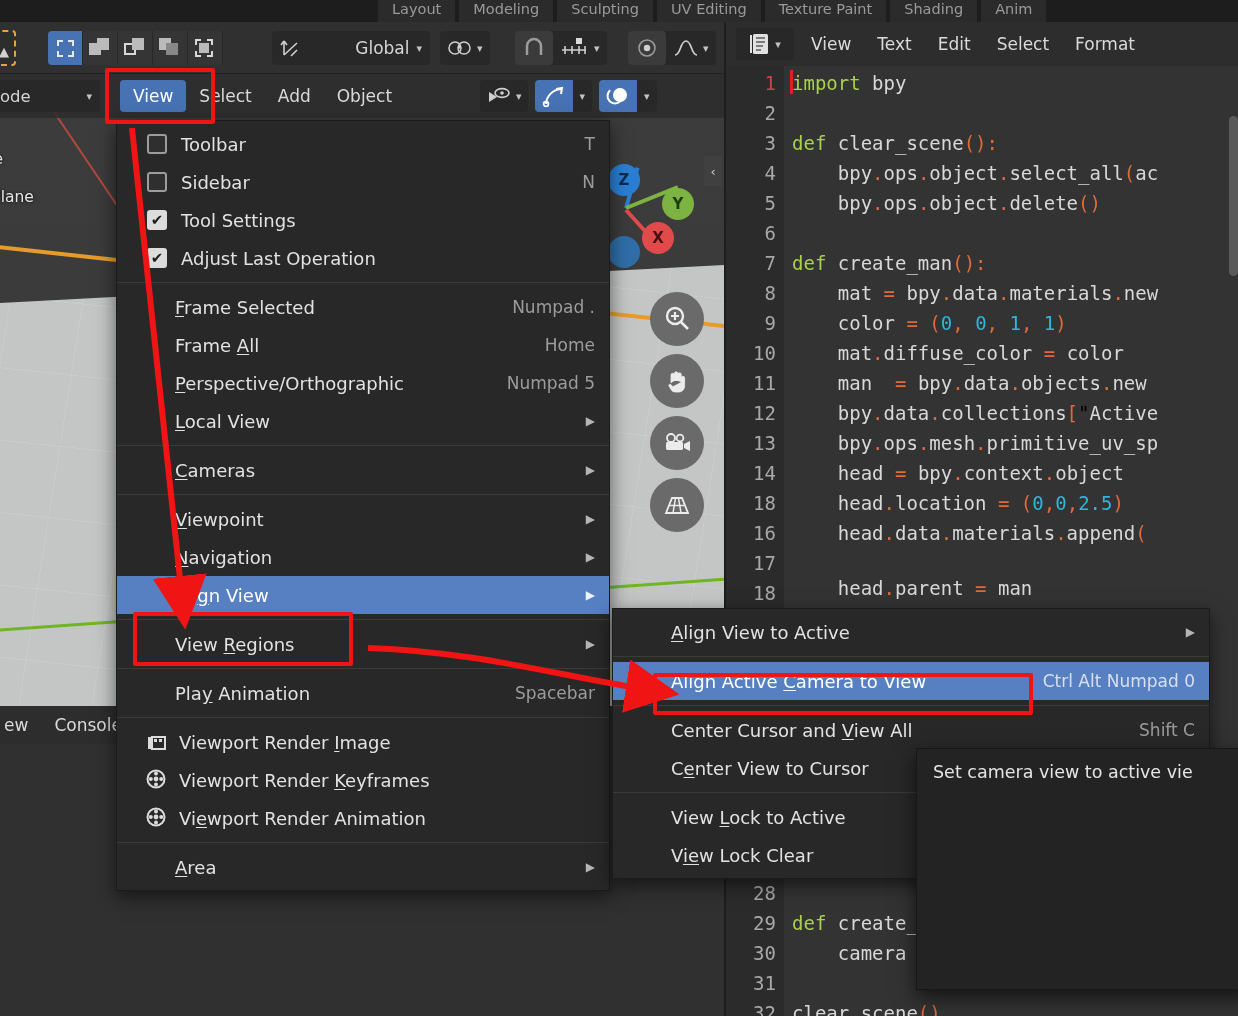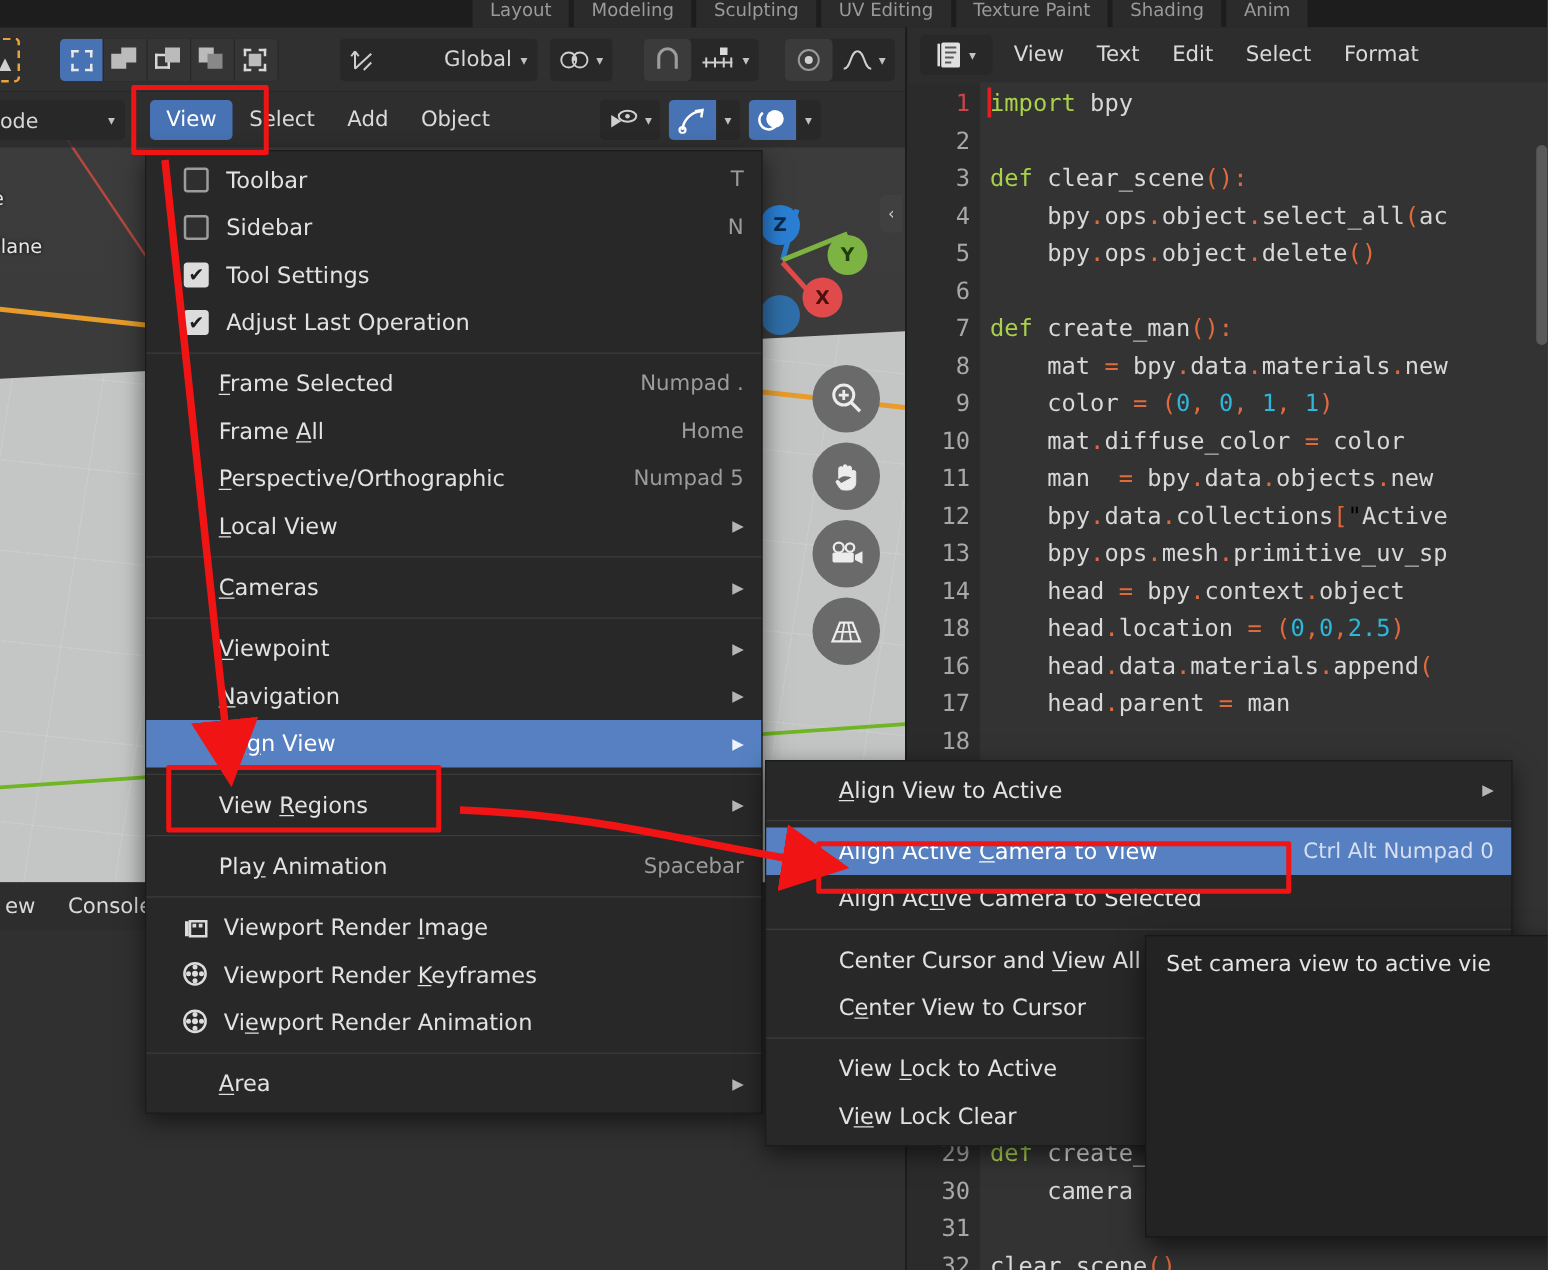--- a/index.html
+++ b/index.html
@@ -524,21 +524,21 @@
           <div class="code-line ctext" style="top: 332px;">    <span class="k-id">bpy</span><span class="k-op">.</span><span class="k-id">data</span><span class="k-op">.</span><span class="k-id">collections</span><span class="k-op">[</span>"<span class="k-id">Active</span></div>
           <div class="ln" style="top: 362px;">13</div>
           <div class="code-line ctext" style="top: 362px;">    <span class="k-id">bpy</span><span class="k-op">.</span><span class="k-id">ops</span><span class="k-op">.</span><span class="k-id">mesh</span><span class="k-op">.</span><span class="k-id">primitive_uv_sp</span></div>
           <div class="ln" style="top: 392px;">14</div>
           <div class="code-line ctext" style="top: 392px;">    <span class="k-id">head</span> <span class="k-op">=</span> <span class="k-id">bpy</span><span class="k-op">.</span><span class="k-id">context</span><span class="k-op">.</span><span class="k-id">object</span></div>
           <div class="ln" style="top: 422px;">18</div>
           <div class="code-line ctext" style="top: 422px;">    <span class="k-id">head</span><span class="k-op">.</span><span class="k-id">location</span> <span class="k-op">=</span> <span class="k-op">(</span><span class="k-num">0</span><span class="k-op">,</span><span class="k-num">0</span><span class="k-op">,</span><span class="k-num">2.5</span><span class="k-op">)</span></div>
           <div class="ln" style="top: 452px;">16</div>
           <div class="code-line ctext" style="top: 452px;">    <span class="k-id">head</span><span class="k-op">.</span><span class="k-id">data</span><span class="k-op">.</span><span class="k-id">materials</span><span class="k-op">.</span><span class="k-id">append</span><span class="k-op">(</span></div>
           <div class="ln" style="top: 482px;">17</div>
-          <div class="code-line ctext" style="top: 482px;">    <span class="k-id">head</span><span class="k-op">.</span><span class="k-id">parent</span> <span class="k-op">=</span> <span class="k-id">man</span></div>
+          <div class="code-line ctext" style="top: 507px;">    <span class="k-id">head</span><span class="k-op">.</span><span class="k-id">parent</span> <span class="k-op">=</span> <span class="k-id">man</span></div>
           <div class="ln" style="top: 512px;">18</div>
           <div class="code-line ctext" style="top: 497px; margin-top: 42px;">    <span class="k-id">bpy</span><span class="k-op">.</span><span class="k-id">ops</span><span class="k-op">.</span><span class="k-id">mesh</span><span class="k-op">.</span><span class="k-id">primitive_cone_</span></div>
           <div class="ln" style="top: 542px;">19</div>
           <div class="code-line ctext" style="top: 542px;">    <span class="k-id">body</span> <span class="k-op">=</span> <span class="k-id">bpy</span><span class="k-op">.</span><span class="k-id">context</span><span class="k-op">.</span><span class="k-id">object</span></div>
           <div class="ln" style="top: 572px;">20</div>
           <div class="code-line ctext" style="top: 572px;">    <span class="k-id">body</span><span class="k-op">.</span><span class="k-id">location</span> <span class="k-op">=</span> <span class="k-op">(</span><span class="k-num">0</span><span class="k-op">,</span><span class="k-num">0</span><span class="k-op">,</span><span class="k-num">1</span><span class="k-op">)</span></div>
           <div class="ln" style="top: 602px;">21</div>
           <div class="code-line ctext" style="top: 602px;"></div>
           <div class="ln" style="top: 632px;">22</div>
           <div class="code-line ctext" style="top: 632px;">    <span class="k-id">body</span><span class="k-op">.</span><span class="k-id">data</span><span class="k-op">.</span><span class="k-id">materials</span><span class="k-op">.</span><span class="k-id">append</span><span class="k-op">(</span></div>
@@ -680,23 +680,20 @@
   <div class="menu menu-align" id="alignMenu">
       <div class="mrow">
         <span class="lbl pad"><u class="acc">A</u>lign View to Active</span>
         <span class="sub">▶</span>
       </div>
       <div class="msep"></div>
       <div class="mrow hi">
         <span class="lbl pad">Align Active <u class="acc">C</u>amera to View</span>
         <span class="sc">Ctrl Alt Numpad 0</span>
       </div>
-      <div class="mrow">
-        <span class="lbl pad">Align Ac<u class="acc">ti</u>ve Camera to Selected</span>
-      </div>
       <div class="msep"></div>
       <div class="mrow">
         <span class="lbl pad">Center Cursor and <u class="acc">V</u>iew All</span>
         <span class="sc">Shift C</span>
       </div>
       <div class="mrow">
         <span class="lbl pad">C<u class="acc">e</u>nter View to Cursor</span>
       </div>
       <div class="msep"></div>
       <div class="mrow">

